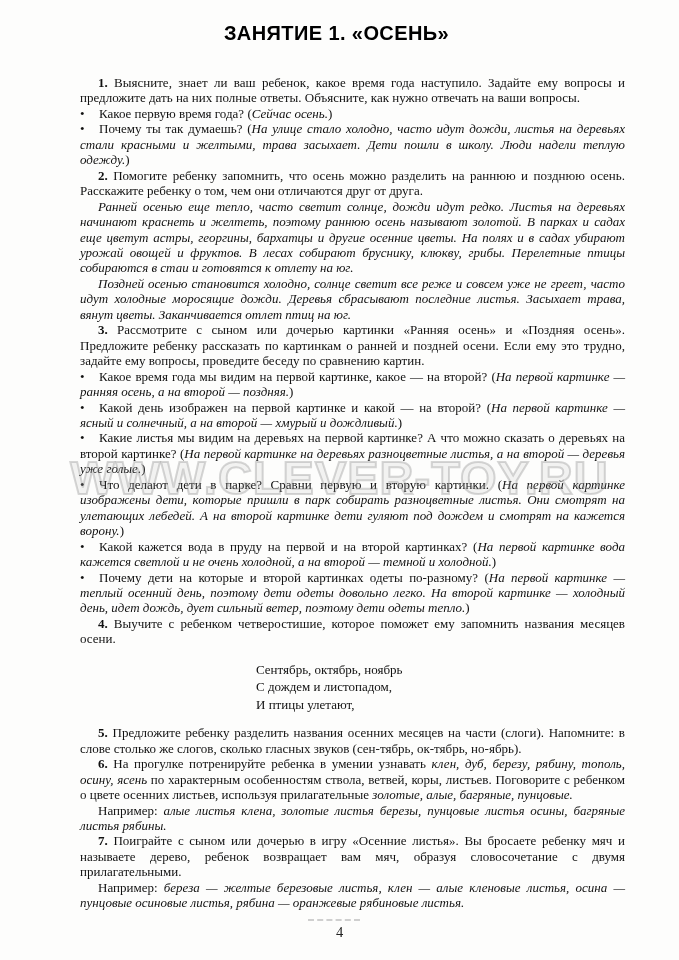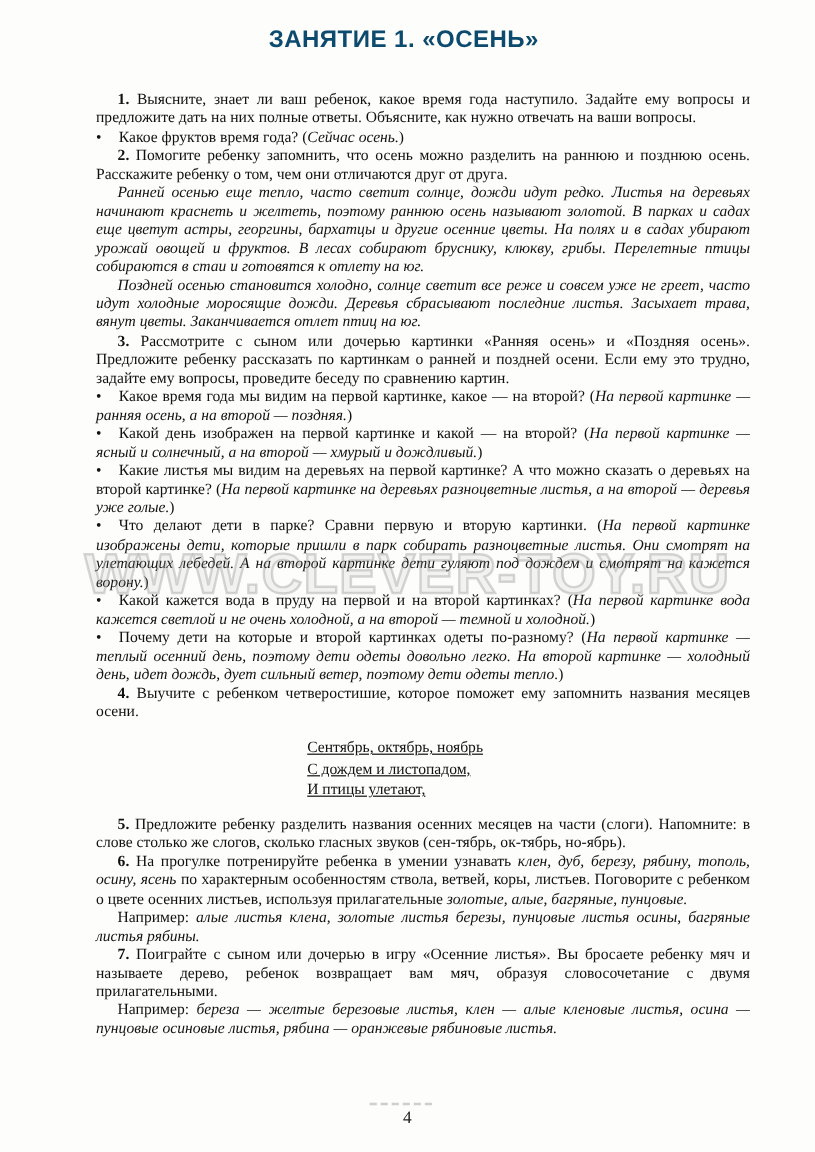--- a/index.html
+++ b/index.html
@@ -16,21 +16,21 @@
     padding: 16px 54px 0 48px;
     box-sizing: border-box;
   }
   h1.doc-title {
     font-family: "Liberation Sans", sans-serif;
     font-weight: 700;
     font-size: 20px;
     letter-spacing: 0.4px;
     text-align: center;
     margin: 6px 0 30px 0;
-    color: #0c4a6e;
+    color: #000000;
   }
   .doc-body {
     font-size: 13px;
     line-height: 15.45px;
     text-align: justify;
     hyphens: auto;
     margin-left: 32px;
     -webkit-hyphens: auto;
   }
   .doc-body p { margin: 0; }
@@ -41,21 +41,20 @@
     width: 19px;
     text-indent: 0;
   }
   .run-n { font-style: normal; font-weight: normal; }
   .run-i { font-style: italic; }
   .run-b { font-weight: bold; }
   .poem {
     margin: 14px 0 12px 176px;
     line-height: 17.5px;
     text-align: left;
-    text-decoration: underline;
   }
   .footer-mark {
     position: absolute;
     left: 308px; top: 919px;
     width: 52px; height: 0;
     border-top: 2px dashed rgba(170,170,170,0.55);
   }
   .page-number {
     position: absolute;
     left: 0; right: 0;
@@ -80,21 +79,22 @@
   }
 </style>
 </head>
 <body>
 
 <div class="page">
   <h1 class="doc-title">ЗАНЯТИЕ 1. «ОСЕНЬ»</h1>
   <div class="watermark">WWW.CLEVER-TOY.RU</div>
   <div class="doc-body" id="doc-body">
       <p class="para"><span class="run-b">1.</span><span class="run-n"> Выясните, знает ли ваш ребенок, какое время года наступило. Задайте ему вопросы и предложите дать на них полные ответы. Объясните, как нужно отвечать на ваши вопросы.</span></p>
-      <p class="bullet"><span class="bullet-marker">•</span><span class="run-n">Какое фруктов время года? (</span><span class="run-i">Сейчас осень.</span><span class="run-n">)</span></p>
+      <p class="bullet"><span class="bullet-marker">•</span><span class="run-n">Какое первую время года? (</span><span class="run-i">Сейчас осень.</span><span class="run-n">)</span></p>
+      <p class="bullet"><span class="bullet-marker">•</span><span class="run-n">Почему ты так думаешь? (</span><span class="run-i">На улице стало холодно, часто идут дожди, листья на деревьях стали красными и желтыми, трава засыхает. Дети пошли в школу. Люди надели теплую одежду.</span><span class="run-n">)</span></p>
       <p class="para"><span class="run-b">2.</span><span class="run-n"> Помогите ребенку запомнить, что осень можно разделить на раннюю и позднюю осень. Расскажите ребенку о том, чем они отличаются друг от друга.</span></p>
       <p class="para"><span class="run-i">Ранней осенью еще тепло, часто светит солнце, дожди идут редко. Листья на деревьях начинают краснеть и желтеть, поэтому раннюю осень называют золотой. В парках и садах еще цветут астры, георгины, бархатцы и другие осенние цветы. На полях и в садах убирают урожай овощей и фруктов. В лесах собирают бруснику, клюкву, грибы. Перелетные птицы собираются в стаи и готовятся к отлету на юг.</span></p>
       <p class="para"><span class="run-i">Поздней осенью становится холодно, солнце светит все реже и совсем уже не греет, часто идут холодные моросящие дожди. Деревья сбрасывают последние листья. Засыхает трава, вянут цветы. Заканчивается отлет птиц на юг.</span></p>
       <p class="para"><span class="run-b">3.</span><span class="run-n"> Рассмотрите с сыном или дочерью картинки «Ранняя осень» и «Поздняя осень». Предложите ребенку рассказать по картинкам о ранней и поздней осени. Если ему это трудно, задайте ему вопросы, проведите беседу по сравнению картин.</span></p>
       <p class="bullet"><span class="bullet-marker">•</span><span class="run-n">Какое время года мы видим на первой картинке, какое — на второй? (</span><span class="run-i">На первой картинке — ранняя осень, а на второй — поздняя.</span><span class="run-n">)</span></p>
       <p class="bullet"><span class="bullet-marker">•</span><span class="run-n">Какой день изображен на первой картинке и какой — на второй? (</span><span class="run-i">На первой картинке — ясный и солнечный, а на второй — хмурый и дождливый.</span><span class="run-n">)</span></p>
       <p class="bullet"><span class="bullet-marker">•</span><span class="run-n">Какие листья мы видим на деревьях на первой картинке? А что можно сказать о деревьях на второй картинке? (</span><span class="run-i">На первой картинке на деревьях разноцветные листья, а на второй — деревья уже голые.</span><span class="run-n">)</span></p>
       <p class="bullet"><span class="bullet-marker">•</span><span class="run-n">Что делают дети в парке? Сравни первую и вторую картинки. (</span><span class="run-i">На первой картинке изображены дети, которые пришли в парк собирать разноцветные листья. Они смотрят на улетающих лебедей. А на второй картинке дети гуляют под дождем и смотрят на кажется ворону.</span><span class="run-n">)</span></p>
       <p class="bullet"><span class="bullet-marker">•</span><span class="run-n">Какой кажется вода в пруду на первой и на второй картинках? (</span><span class="run-i">На первой картинке вода кажется светлой и не очень холодной, а на второй — темной и холодной.</span><span class="run-n">)</span></p>
       <p class="bullet"><span class="bullet-marker">•</span><span class="run-n">Почему дети на которые и второй картинках одеты по-разному? (</span><span class="run-i">На первой картинке — теплый осенний день, поэтому дети одеты довольно легко. На второй картинке — холодный день, идет дождь, дует сильный ветер, поэтому дети одеты тепло.</span><span class="run-n">)</span></p>

